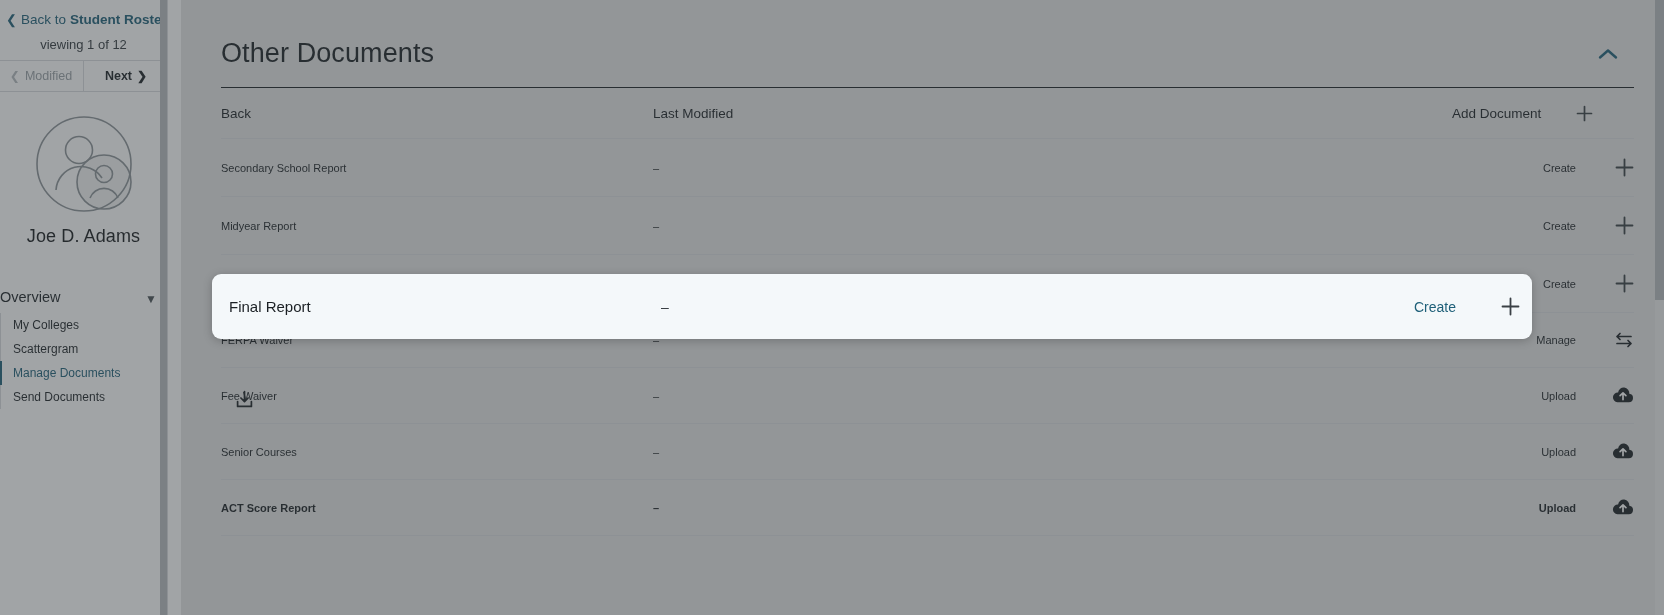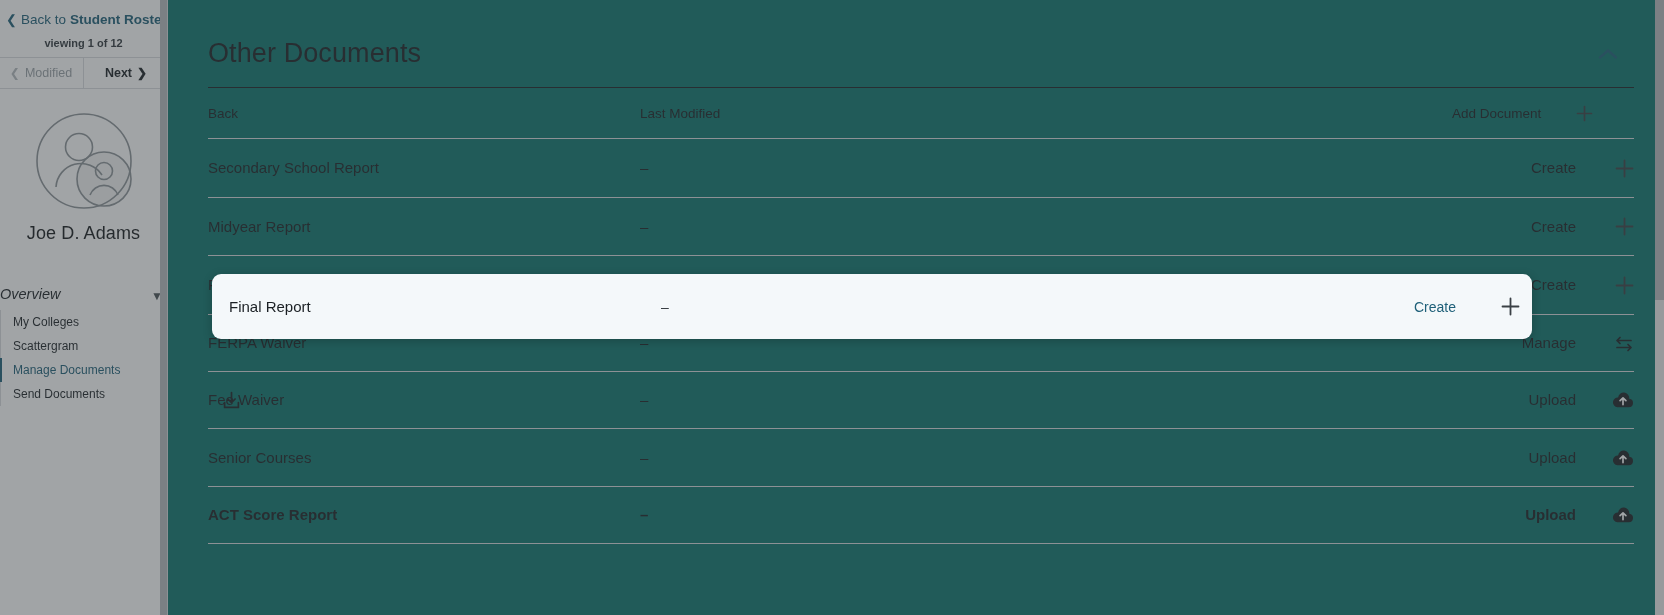--- a/index.html
+++ b/index.html
@@ -22,23 +22,22 @@
     box-sizing:border-box;
   }
   .sb-back{
     display:flex;align-items:center;gap:4px;
     padding:12px 10px 6px 6px;font-size:13.5px;color:#1f6079;
     white-space:nowrap;cursor:pointer;
   }
   .sb-back .chev{font-size:13px;line-height:1;color:#1f6079;}
   .sb-back b{font-weight:700;}
   .sb-viewing{
-    text-align:center;font-size:11px;color:#333a3f;
+    text-align:center;font-size:13px;color:#333a3f;
     padding:4px 0 8px 0;
-    font-weight:bold;
   }
   .sb-pager{
     display:flex;height:30px;border-top:1px solid #d9dcdf;border-bottom:1px solid #d9dcdf;
     margin:0 -1px;
   }
   .pg{
     flex:1;display:flex;align-items:center;justify-content:center;gap:5px;
     font-size:12.5px;box-sizing:border-box;cursor:pointer;
   }
   .pg.prev{color:#9aa1a6;border-right:1px solid #d9dcdf;}
@@ -50,21 +49,21 @@
   .avatar{width:100px;height:100px;position:relative;}
   .avatar svg{display:block;}
   .sb-name{
     text-align:center;font-size:18px;color:#16191c;
     padding:6px 0 0 0;letter-spacing:.1px;white-space:nowrap;
   }
 
   .sb-nav{margin-top:34px;}
   .sb-top{
     display:flex;align-items:flex-end;justify-content:space-between;
-    padding:7px 4px 7px 0px;font-size:14.5px;color:#1b2024;cursor:pointer;font-style:italic;
+    padding:7px 10px 7px 0px;font-size:14.5px;color:#1b2024;cursor:pointer;
   }
   .sb-top.active{color:#1f6079;}
   .sb-top .lbl{line-height:1.25;padding-left:0px;}
   .sb-top .cv{font-size:12px;color:#4a5156;padding-top:3px;}
   .sb-top.active .cv{color:#1f6079;}
   .sb-sub{position:relative;margin-left:0;}
   .sb-sub::before{
     content:"";position:absolute;left:0;top:0;bottom:0;width:1px;background:#d9dcdf;
   }
   .sb-subitem{
@@ -81,22 +80,23 @@
   
   #sb-scroll{
     position:absolute;right:0;top:0;width:7px;height:615px;background:#eceded;
   }
   #sb-scroll .thumb{
     position:absolute;left:0;top:0;width:7px;height:615px;background:#b8bcbf;
   }
 
   
   #main{
-    flex:1;height:615px;position:relative;background:#0f766e;box-sizing:border-box;
+    flex:1;height:615px;position:relative;background:#e5e5e5;box-sizing:border-box;
     overflow:hidden;
+    margin-left:13px;
   }
   .panel{padding:0 30px 0 40px;}
   .panel-head{
     display:flex;align-items:center;justify-content:space-between;
     padding:38px 0 18px 0;border-bottom:1px solid #1b2024;
     margin:0 0 0 0;
   }
   .panel-title{font-size:27px;color:#1b2024;font-weight:400;letter-spacing:.1px;}
   .panel-chev{font-size:18px;color:#1f6079;cursor:pointer;line-height:1;padding-right:16px;}
 
@@ -107,21 +107,21 @@
   table.doc col.c-ico{width:58px;}
 
   table.doc th{
     font-weight:400;font-size:13.5px;color:#1b2024;text-align:left;
     padding:17px 0 16px 0;border-bottom:1px solid #d9dcdf;vertical-align:middle;
   }
   th.act{text-align:right;color:#1f6079;cursor:pointer;padding-right:6px;}
   th.ico{text-align:right;color:#3a4045;padding-right:2px;}
 
   table.doc td{
-    font-size:15px;color:#1b2024;padding:19px 0 19px 0;
+    font-size:11px;color:#1b2024;padding:19px 0 19px 0;
     border-bottom:1px solid #d9dcdf;vertical-align:middle;
   }
   td.mod{color:#3a4045;font-size:14px;}
   td.act{text-align:right;color:#1f6079;font-size:14px;cursor:pointer;padding-right:6px;}
   td.ico{text-align:right;padding-right:2px;}
   table.doc tr:last-child td{border-bottom:1px solid #d9dcdf;}
 
   .gutter-ico{
     position:absolute;left:14px;color:#1b2024;
   }

